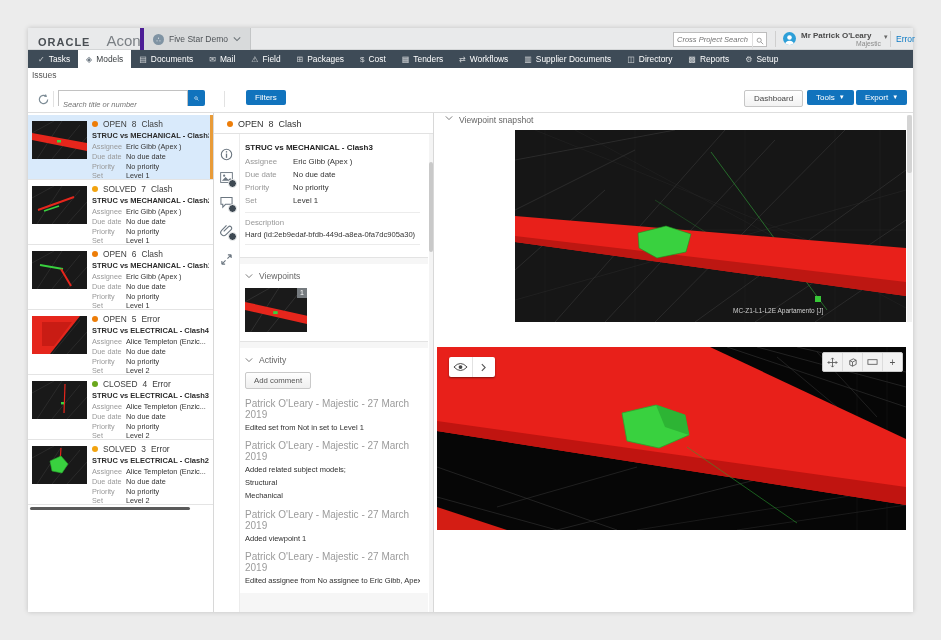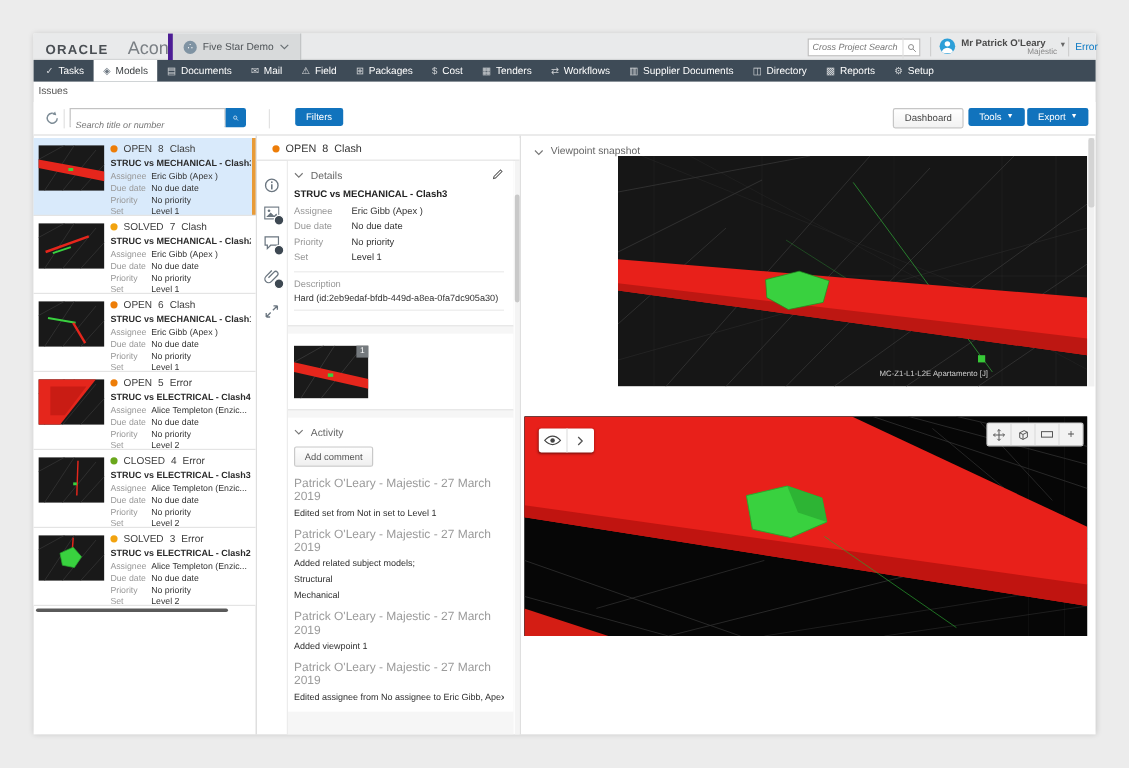--- a/index.html
+++ b/index.html
@@ -99,21 +99,21 @@
   .vp-thumbwrap svg{width:62px;height:44px;display:block;}
   .vp-badge{position:absolute;right:0;top:0;width:10px;height:10px;background:rgba(125,130,135,.92);color:#fff;font-size:7px;line-height:10px;text-align:center;}
   .addcomment{display:inline-block;margin:5px 0 2px;font-size:7.8px;color:#555;background:linear-gradient(#fefefe,#efefef);border:1px solid #c9c9c9;border-radius:2px;padding:3px 8px;cursor:pointer;}
   .aentry{margin-top:7px;}
   .ameta{font-size:10px;color:#9b9b9b;}
   .aline{font-size:7.5px;color:#2f2f2f;margin-top:3px;line-height:1.35;white-space:nowrap;overflow:hidden;}
   .vscroll{position:absolute;right:0;top:21px;width:4px;bottom:0;background:#f4f4f4;}
   .vthumb{position:absolute;right:0;top:28px;width:4px;height:90px;background:#c9c9c9;border-radius:2px;cursor:pointer;}
 
   
-  .rhead{position:absolute;left:2px;height:15px;display:flex;align-items:flex-end;gap:6px;padding-left:9px;font-size:8.6px;color:#666;background:#fff;right:8px;}
+  .rhead{position:absolute;left:2px;height:15px;display:flex;align-items:flex-start;gap:6px;padding-left:9px;font-size:8.6px;color:#666;background:#fff;right:8px;}
   .rhead1{top:2px;}
   .rhead2{top:215px;border-top:1px solid #e0e0e0;padding-top:2px;}
   .snapshot{position:absolute;left:81px;top:17px;width:391px;height:192px;}
   .snapshot svg{width:391px;height:192px;display:block;}
   .rscroll{position:absolute;left:473px;top:2px;width:5px;height:207px;background:#f1f1f1;}
   .rsthumb{position:absolute;left:0;top:0;width:5px;height:58px;background:#d4d4d4;border-radius:2px;cursor:pointer;}
   .viewport{position:absolute;left:3px;top:234px;width:469px;height:183px;background:#000;}
   .viewport > svg{width:469px;height:183px;display:block;}
   .vp-tl{position:absolute;left:12px;top:10px;width:46px;height:20px;background:#fff;border-radius:2px;box-shadow:0 1px 2px rgba(0,0,0,.45);display:flex;align-items:center;}
   .vp-tl .seg{flex:1;display:flex;align-items:center;justify-content:center;height:100%;cursor:pointer;}
@@ -452,29 +452,20 @@
           </span>
           <span class="rail-item" style="top:119px">
             <svg viewBox="0 0 14 14">
                 <path d="M2 12 L6 8 M2 12 v-3.5 M2 12 h3.5 M12 2 L8 6 M12 2 v3.5 M12 2 h-3.5" stroke="#6b7680" stroke-width="1.2" fill="none"></path>
               </svg>
           </span>
         </div>
 
         <div class="dcontent">
           <div class="dsection">
-            <div class="shead">
-              <svg width="8" height="6" viewBox="0 0 10 6">
-                  <path d="M1 1 L5 5 L9 1" fill="none" stroke="#777" stroke-width="1.2"></path>
-                </svg>
-              <span>Details</span>
-              <span class="edit"><svg width="10" height="10" viewBox="0 0 12 12">
-                    <path d="M1.5 10.5 L2 8.5 L8.5 2 L10 3.5 L3.5 10 Z" fill="none" stroke="#555"></path>
-                  </svg></span>
-            </div>
             <div class="dsubject">STRUC vs MECHANICAL - Clash3</div>
             <div id="detail-fields">
                 <div class="drow">
                   <span class="lab">Assignee</span>
                   <span class="val">Eric Gibb (Apex )</span>
                 </div>
                 <div class="drow">
                   <span class="lab">Due date</span>
                   <span class="val">No due date</span>
                 </div>
@@ -487,20 +478,26 @@
                   <span class="val">Level 1</span>
                 </div>
               </div>
             <hr class="dhr">
             <div class="desclab">Description</div>
             <div class="descval">Hard (id:2eb9edaf-bfdb-449d-a8ea-0fa7dc905a30)</div>
             <hr class="dhr">
           </div>
           <div class="dgap"></div>
           <div class="dsection">
+            <div class="shead">
+              <svg width="8" height="6" viewBox="0 0 10 6">
+                  <path d="M1 1 L5 5 L9 1" fill="none" stroke="#777" stroke-width="1.2"></path>
+                </svg>
+              <span>Viewpoints</span>
+            </div>
             <div class="vp-thumbwrap">
               <svg viewBox="0 0 55 38" preserveAspectRatio="none">
                 <rect width="55" height="38" fill="#1a1a1a"></rect>
                 <path d="M5 38 L30 0 M20 38 L48 4 M0 12 L22 0" stroke="#3a3a3a" stroke-width=".6"></path>
                 <polygon points="0,12 55,24 55,31 0,19" fill="#e5261c"></polygon>
                 <rect x="25" y="20" width="4" height="2.5" fill="#39d13f"></rect>
               </svg>
               <span class="vp-badge">1</span>
             </div>
           </div>

